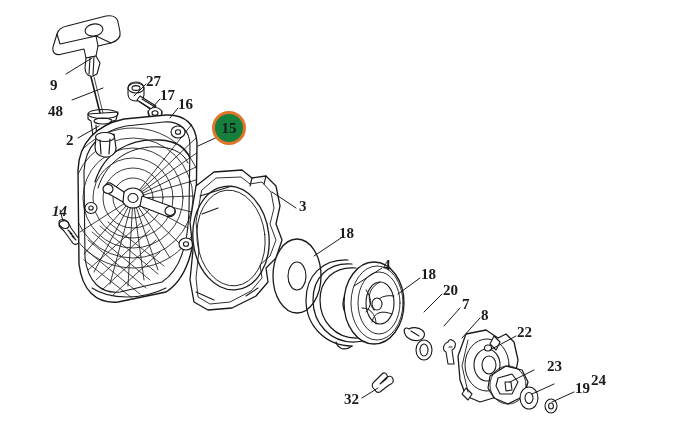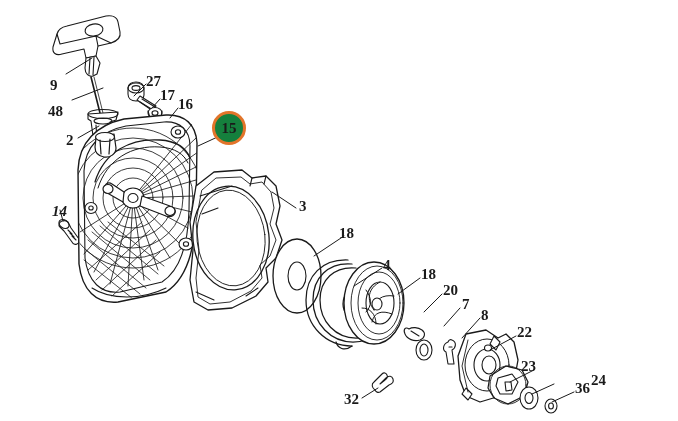--- a/index.html
+++ b/index.html
@@ -305,22 +305,22 @@
   <div class="lbl" style="left:66px;top:133px;">2</div>
   <div class="lbl" style="left:52px;top:204px;font-style:italic;">14</div>
   <div class="lbl" style="left:299px;top:199px;">3</div>
   <div class="lbl" style="left:339px;top:226px;">18</div>
   <div class="lbl" style="left:383px;top:258px;">4</div>
   <div class="lbl" style="left:421px;top:267px;">18</div>
   <div class="lbl" style="left:443px;top:283px;">20</div>
   <div class="lbl" style="left:462px;top:297px;">7</div>
   <div class="lbl" style="left:481px;top:308px;">8</div>
   <div class="lbl" style="left:517px;top:325px;">22</div>
-  <div class="lbl" style="left:521px;top:359px;">23</div>
+  <div class="lbl" style="left:547px;top:359px;">23</div>
   <div class="lbl" style="left:555px;top:373px;margin-left:36px;">24</div>
-  <div class="lbl" style="left:575px;top:381px;">36</div>
+  <div class="lbl" style="left:575px;top:381px;">19</div>
   <div class="lbl" style="left:344px;top:392px;">32</div>
 
   <div class="hl" style="left:212px;top:111px;">
     <span>15</span>
   </div>
 
 </div>
 
 </body></html>

